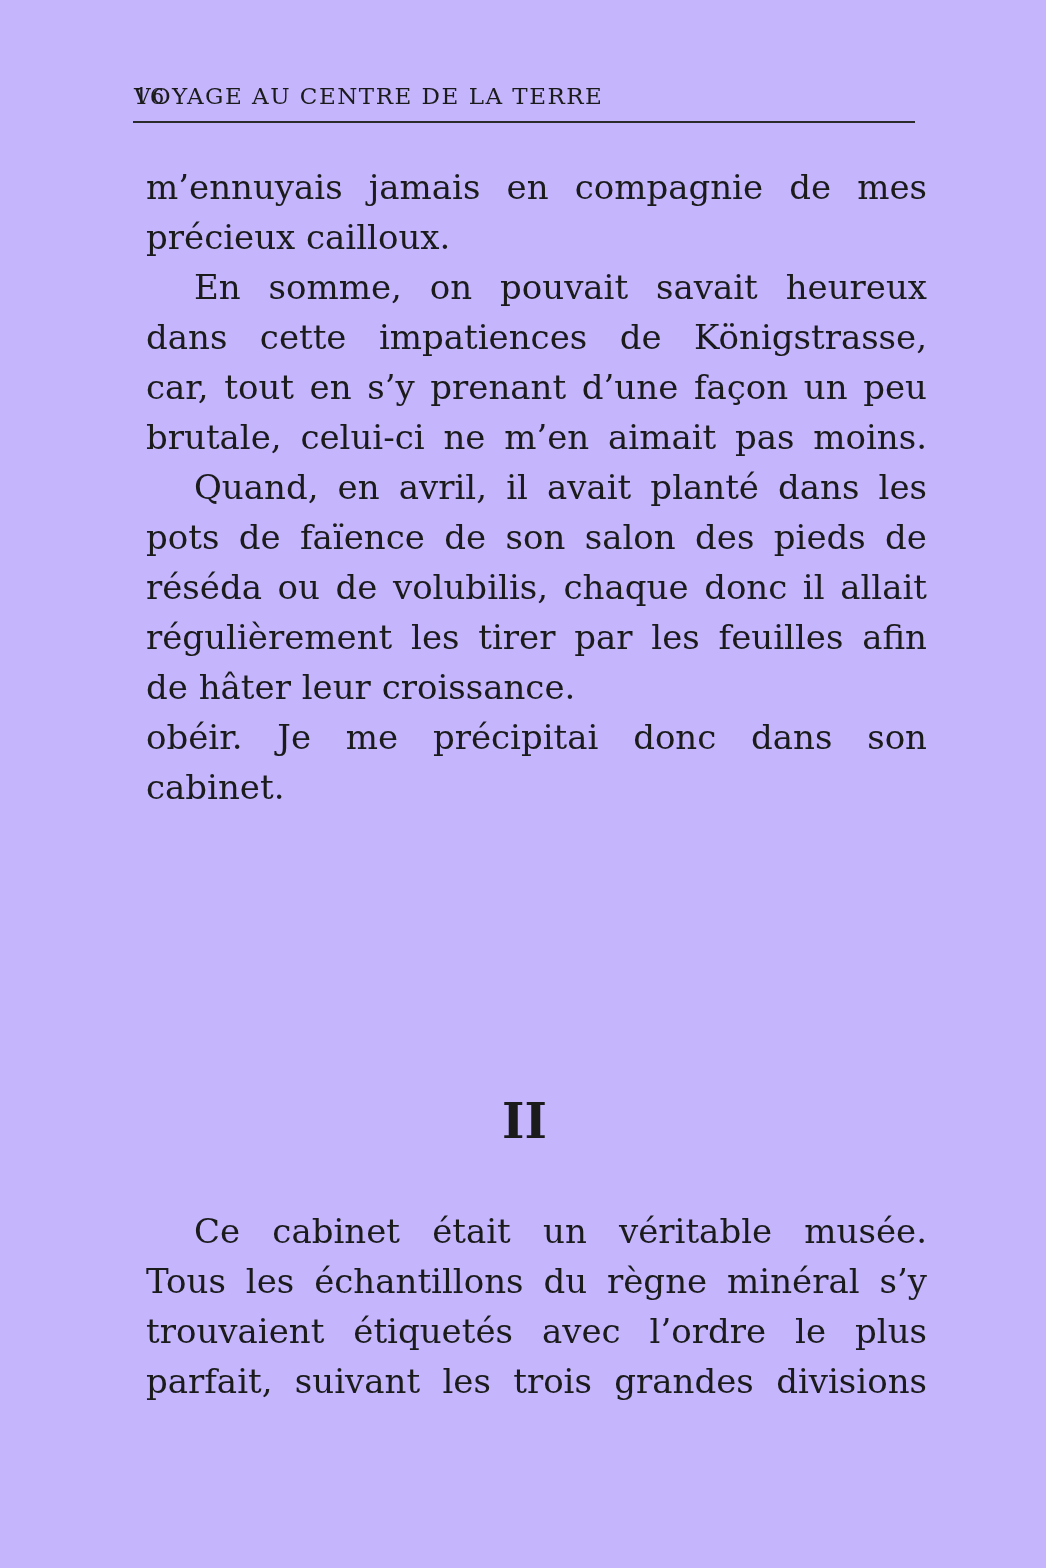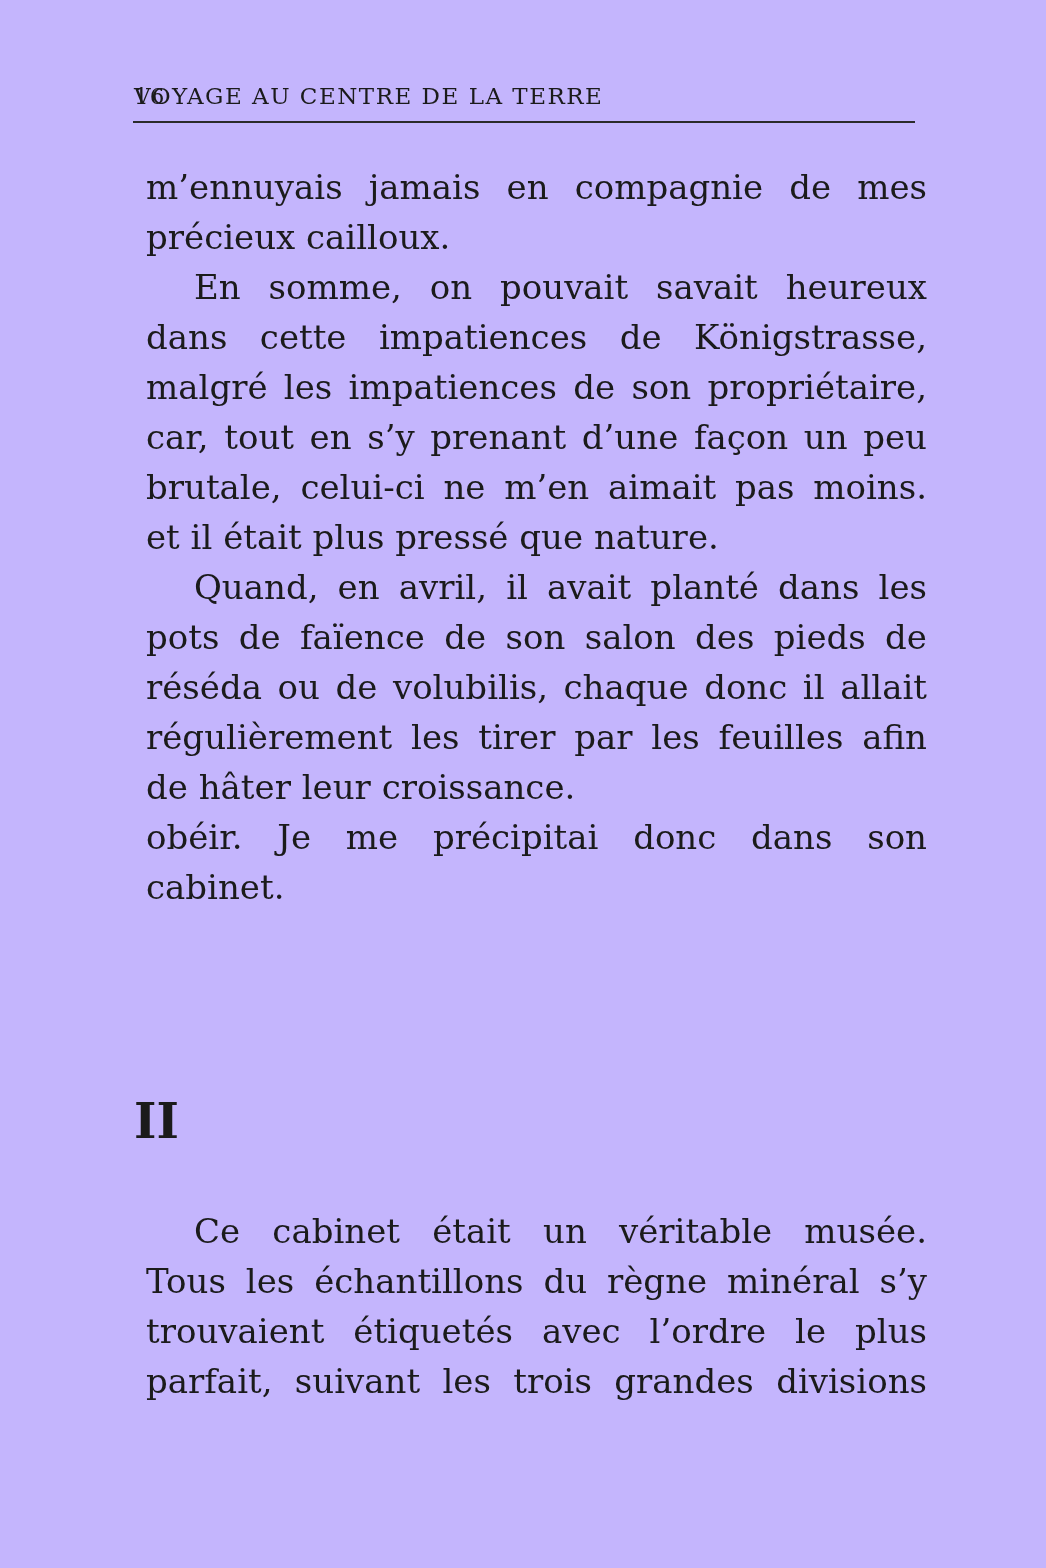--- a/index.html
+++ b/index.html
@@ -51,21 +51,21 @@
     margin-left: 12px;
   }
   .textblock.before { top: 162px; }
   .textblock.after  { top: 1206px; }
   .chapter {
     position: absolute;
     top: 1093px;
     left: 134px;
     width: 781px;
     margin: 0;
-    text-align: left;
+    text-align: center;
     font-size: 48px;
     line-height: 56px;
     font-weight: bold;
     color: #1b1b1b;
   }
   .line {
     text-align: justify;
     text-align-last: left;
   }
   .line.fill { text-align-last: justify; }
@@ -84,24 +84,22 @@
   <div class="rule"></div>
 
   <main class="textblock before">
       <div>
         <div class="line fill">m’ennuyais jamais en compagnie de mes</div>
         <div class="line">précieux cailloux.</div>
       </div>
       <div>
         <div class="line fill indent">En somme, on pouvait savait heureux</div>
         <div class="line fill">dans cette impatiences de Königstrasse,</div>
-        <div class="line fill">malgré les impatiences de son propriétaire,</div>
         <div class="line fill">car, tout en s’y prenant d’une façon un peu</div>
         <div class="line fill">brutale, celui-ci ne m’en aimait pas moins.</div>
-        <div class="line">et il était plus pressé que nature.</div>
       </div>
       <div>
         <div class="line fill indent">Quand, en avril, il avait planté dans les</div>
         <div class="line fill">pots de faïence de son salon des pieds de</div>
         <div class="line fill">réséda ou de volubilis, chaque donc il allait</div>
         <div class="line fill">régulièrement les tirer par les feuilles afin</div>
         <div class="line">de hâter leur croissance.</div>
       </div>
       <div>
         <div class="line fill">obéir. Je me précipitai donc dans son</div>

